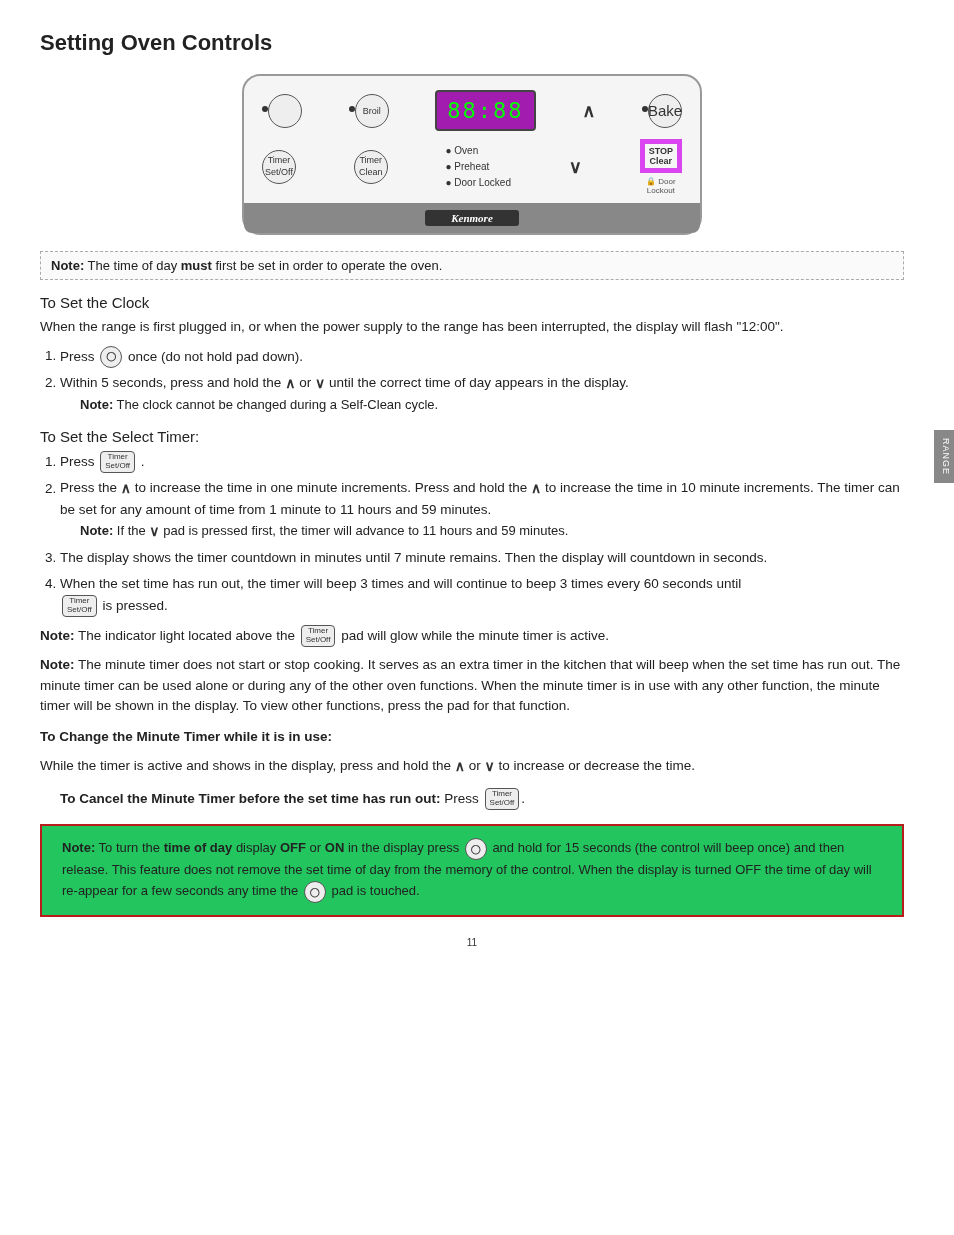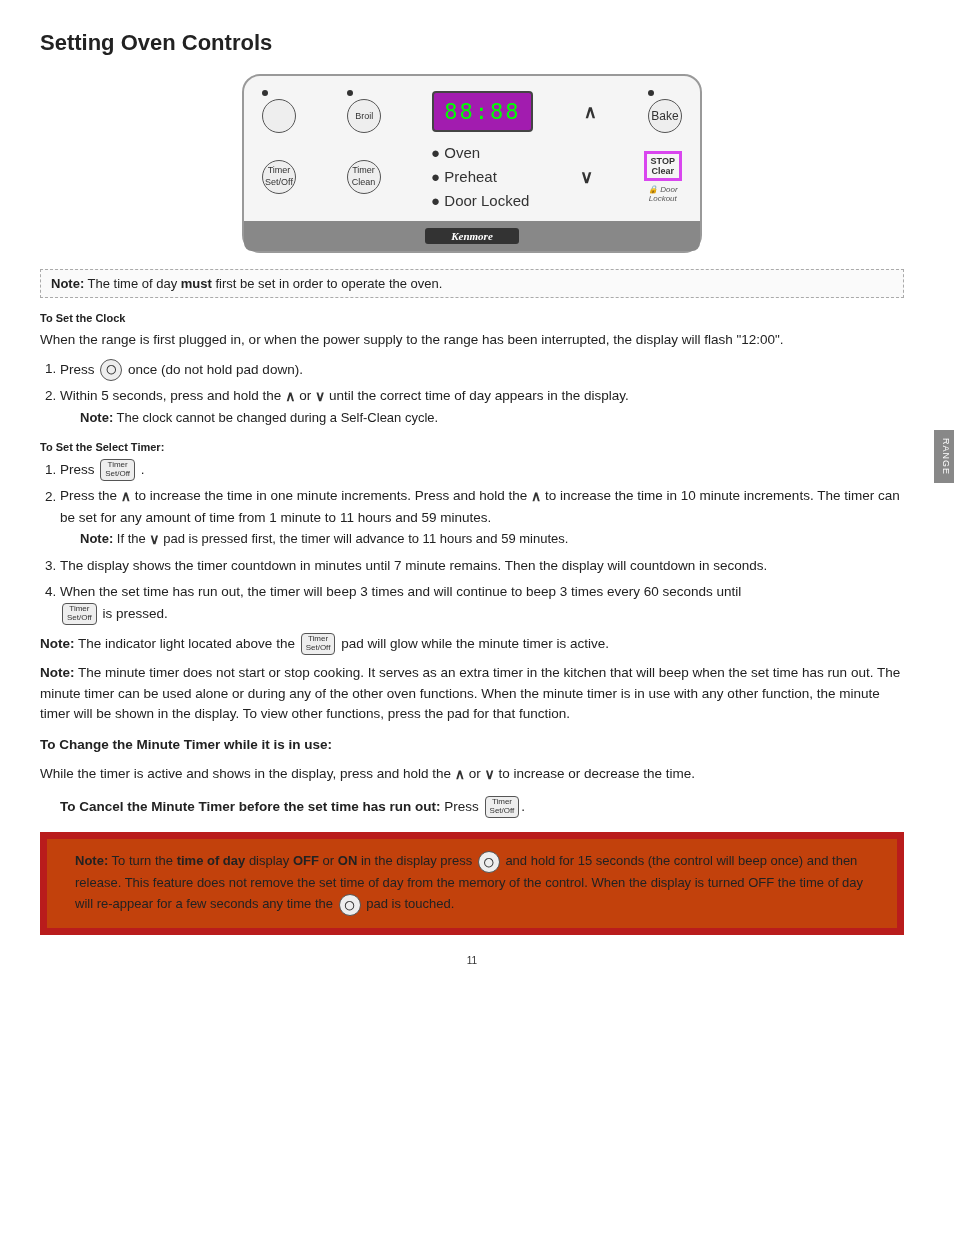--- a/index.html
+++ b/index.html
@@ -38,22 +38,22 @@
 
     .oven-panel-top {
       display: flex;
       align-items: center;
       justify-content: space-between;
       margin-bottom: 8px;
     }
 
     .panel-button {
       display: flex;
-      flex-direction: column;
-      align-items: flex-start;
+      flex-direction: row;
+      align-items: center;
       font-size: 10px;
       color: #333;
     }
 
     .panel-button .dot {
       width: 6px;
       height: 6px;
       background: #333;
       border-radius: 50%;
       margin-bottom: 3px;
@@ -91,43 +91,42 @@
     }
 
     .oven-panel-bottom {
       display: flex;
       align-items: center;
       justify-content: space-between;
       margin-top: 2px;
     }
 
     .indicator-group {
-      font-size: 15px;
+      font-size: 10px;
       color: #333;
       line-height: 1.6;
     }
 
     .indicator-group div::before {
       content: '● ';
     }
 
     .stop-clear {
       font-size: 9px;
       text-align: center;
       color: #333;
-      border: 3px solid #d946ef;
+      border: 5px solid #d946ef;
       padding: 2px 4px;
       font-weight: bold;
     }
 
     .door-lockout {
       font-size: 8px;
       text-align: center;
       color: #555;
-      font-style: italic;
     }
 
     .kenmore-bar {
       background: #888;
       height: 30px;
       border-radius: 0 0 8px 8px;
       display: flex;
       align-items: center;
       justify-content: center;
       margin: 8px -18px -10px -18px;
@@ -146,22 +145,22 @@
 
     .note-box {
       border: 1px dashed #aaa;
       padding: 6px 10px;
       margin: 3px 0 14px 0;
       font-size: 13px;
       background: #fafafa;
     }
 
     h2.section-heading {
-      font-size: 11px;
-      font-weight: bold;
+      font-size: 15px;
+      font-weight: normal;
       margin: 14px 0 6px 0;
     }
 
     p.body-text {
       font-size: 13.5px;
       margin-bottom: 8px;
       line-height: 1.55;
     }
 
     .numbered-list {
@@ -229,25 +228,25 @@
 
     .arrow-down {
       display: inline-block;
       vertical-align: middle;
       font-size: 14px;
       font-weight: bold;
       color: #333;
     }
 
     .bottom-note-box {
-      border: 7px solid #b91c1c;
-      padding: 12px 28px;
+      border: 2px solid #b91c1c;
+      padding: 12px 20px;
       margin-top: 14px;
       font-size: 13px;
-      background: #c2410c;
+      background: #22c55e;
       line-height: 1.6;
     }
 
     .page-number {
       text-align: center;
       font-size: 10px;
       margin-top: 20px;
       color: #333;
     }
 
@@ -294,21 +293,21 @@
         </div>
       </div>
 
       <div class="display-box">88:88</div>
 
       <div class="arrow-btn">∧</div>
 
       <div class="panel-button">
         <div class="dot"></div>
         <div class="panel-circle">
-          <span style="font-size:12px;">Bake</span>
+          <span style="font-size:15px;">Bake</span>
         </div>
       </div>
     </div>
 
     <div class="oven-panel-bottom">
 
       <div class="panel-button">
         <div class="panel-circle">
           <div class="stacked-small-text">
               <span>Timer</span>

